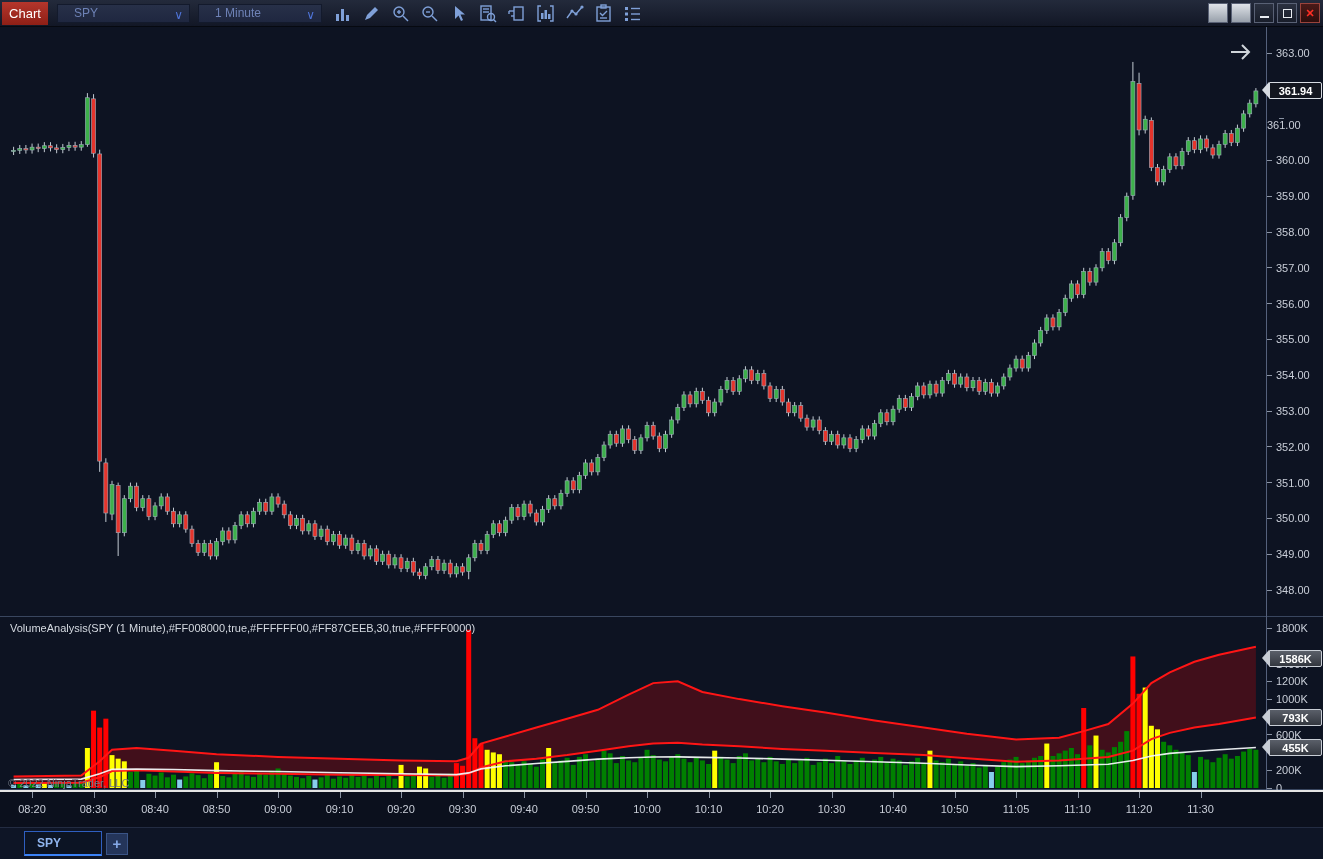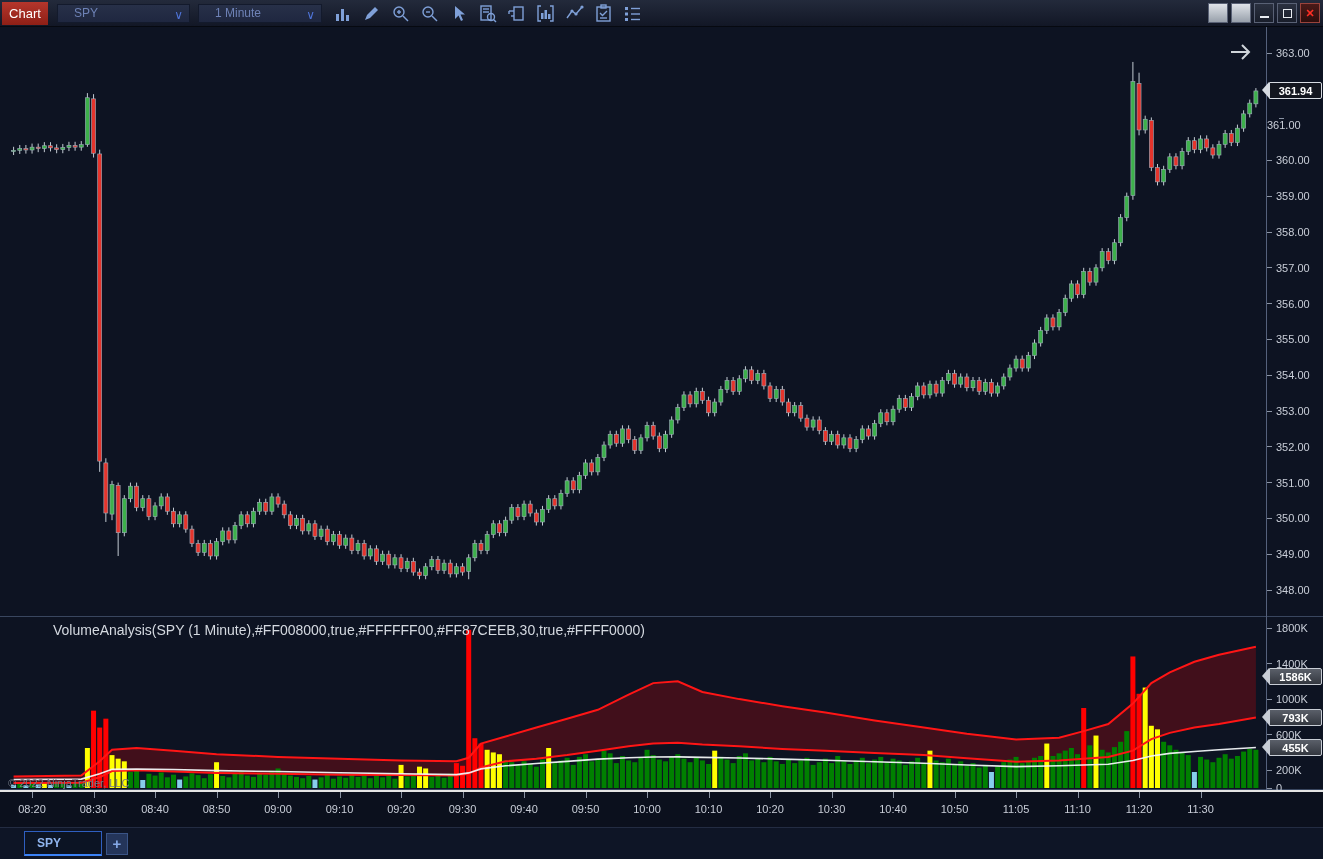--- a/index.html
+++ b/index.html
@@ -25,21 +25,21 @@
   .wbtn.plain{background:linear-gradient(#dfe3e8,#98a0ab);}
   .wbtn.dark{background:linear-gradient(#2b3140,#191e2b);color:#dfe3e8;}
   .wbtn.close{background:linear-gradient(#4a1a18,#2d0e0d);border-color:#99433c;color:#ff2e24;font-weight:bold;}
 
   
   .chart-region{position:absolute;left:0;top:27px;width:1323px;height:763px;background:#0d1322;}
   #priceSvg{position:absolute;left:0;top:0;}
   #volSvg{position:absolute;left:0;top:590px;}
   .panel-sep{position:absolute;left:0;top:589px;width:1323px;height:1px;background:#39465f;}
   .panel-sep2{position:absolute;left:0;top:762px;width:1323px;height:1px;background:#39465f;}
-  .vol-header{position:absolute;left:10px;top:595px;color:#d4d9e0;font-size:14px;z-index:5;margin-left:43px;}
+  .vol-header{position:absolute;left:10px;top:595px;color:#d4d9e0;font-size:11px;z-index:5;}
   .watermark{position:absolute;left:8px;top:750px;color:#757c88;font-size:11px;z-index:6;}
   .goto-end{position:absolute;left:1228px;top:14px;z-index:4;cursor:pointer;}
 
   
   .right-axis{position:absolute;left:1266px;top:0;width:57px;height:763px;border-left:1px solid #55617c;}
   .ax-row{position:absolute;left:0;height:14px;display:flex;align-items:center;color:#c9ced8;font-size:11px;}
   .ax-row .dash{display:inline-block;width:5px;height:1px;background:#8a93a3;margin-right:4px;}
   .marker{position:absolute;left:2px;width:53px;height:17px;z-index:3;}
   .marker .tip{position:absolute;left:-7px;top:0;width:0;height:0;
     border-top:8.5px solid transparent;border-bottom:8.5px solid transparent;}
@@ -892,21 +892,21 @@
           <span>600K</span>
         </div>
         <div class="ax-row" style="top: 736.222px;">
           <span class="dash"></span>
           <span>200K</span>
         </div>
         <div class="ax-row" style="top: 754px;">
           <span class="dash"></span>
           <span>0</span>
         </div>
-        <div class="marker vol" style="top: 641px;">
+        <div class="marker vol" style="top: 623px;">
           <span class="tip"></span>
           <span class="box">1586K</span>
         </div>
         <div class="marker vol" style="top: 682.011px;">
           <span class="tip"></span>
           <span class="box">793K</span>
         </div>
         <div class="marker vol" style="top: 712.056px;">
           <span class="tip"></span>
           <span class="box">455K</span>

